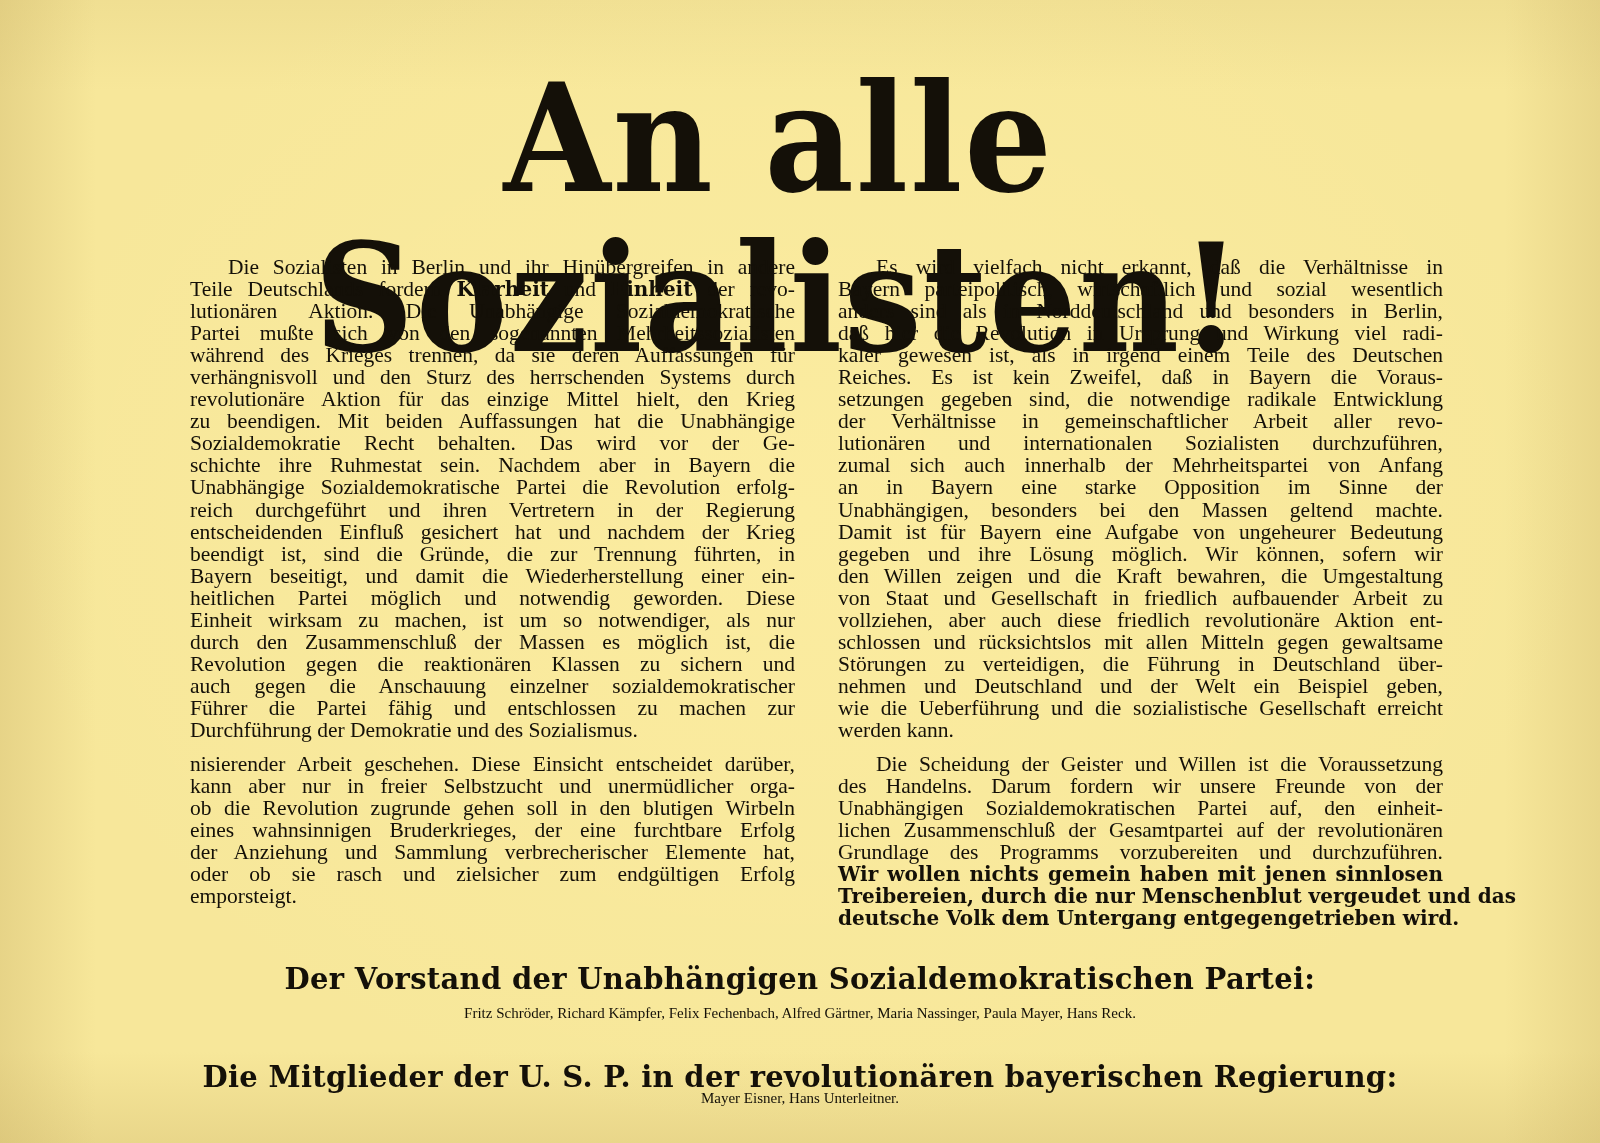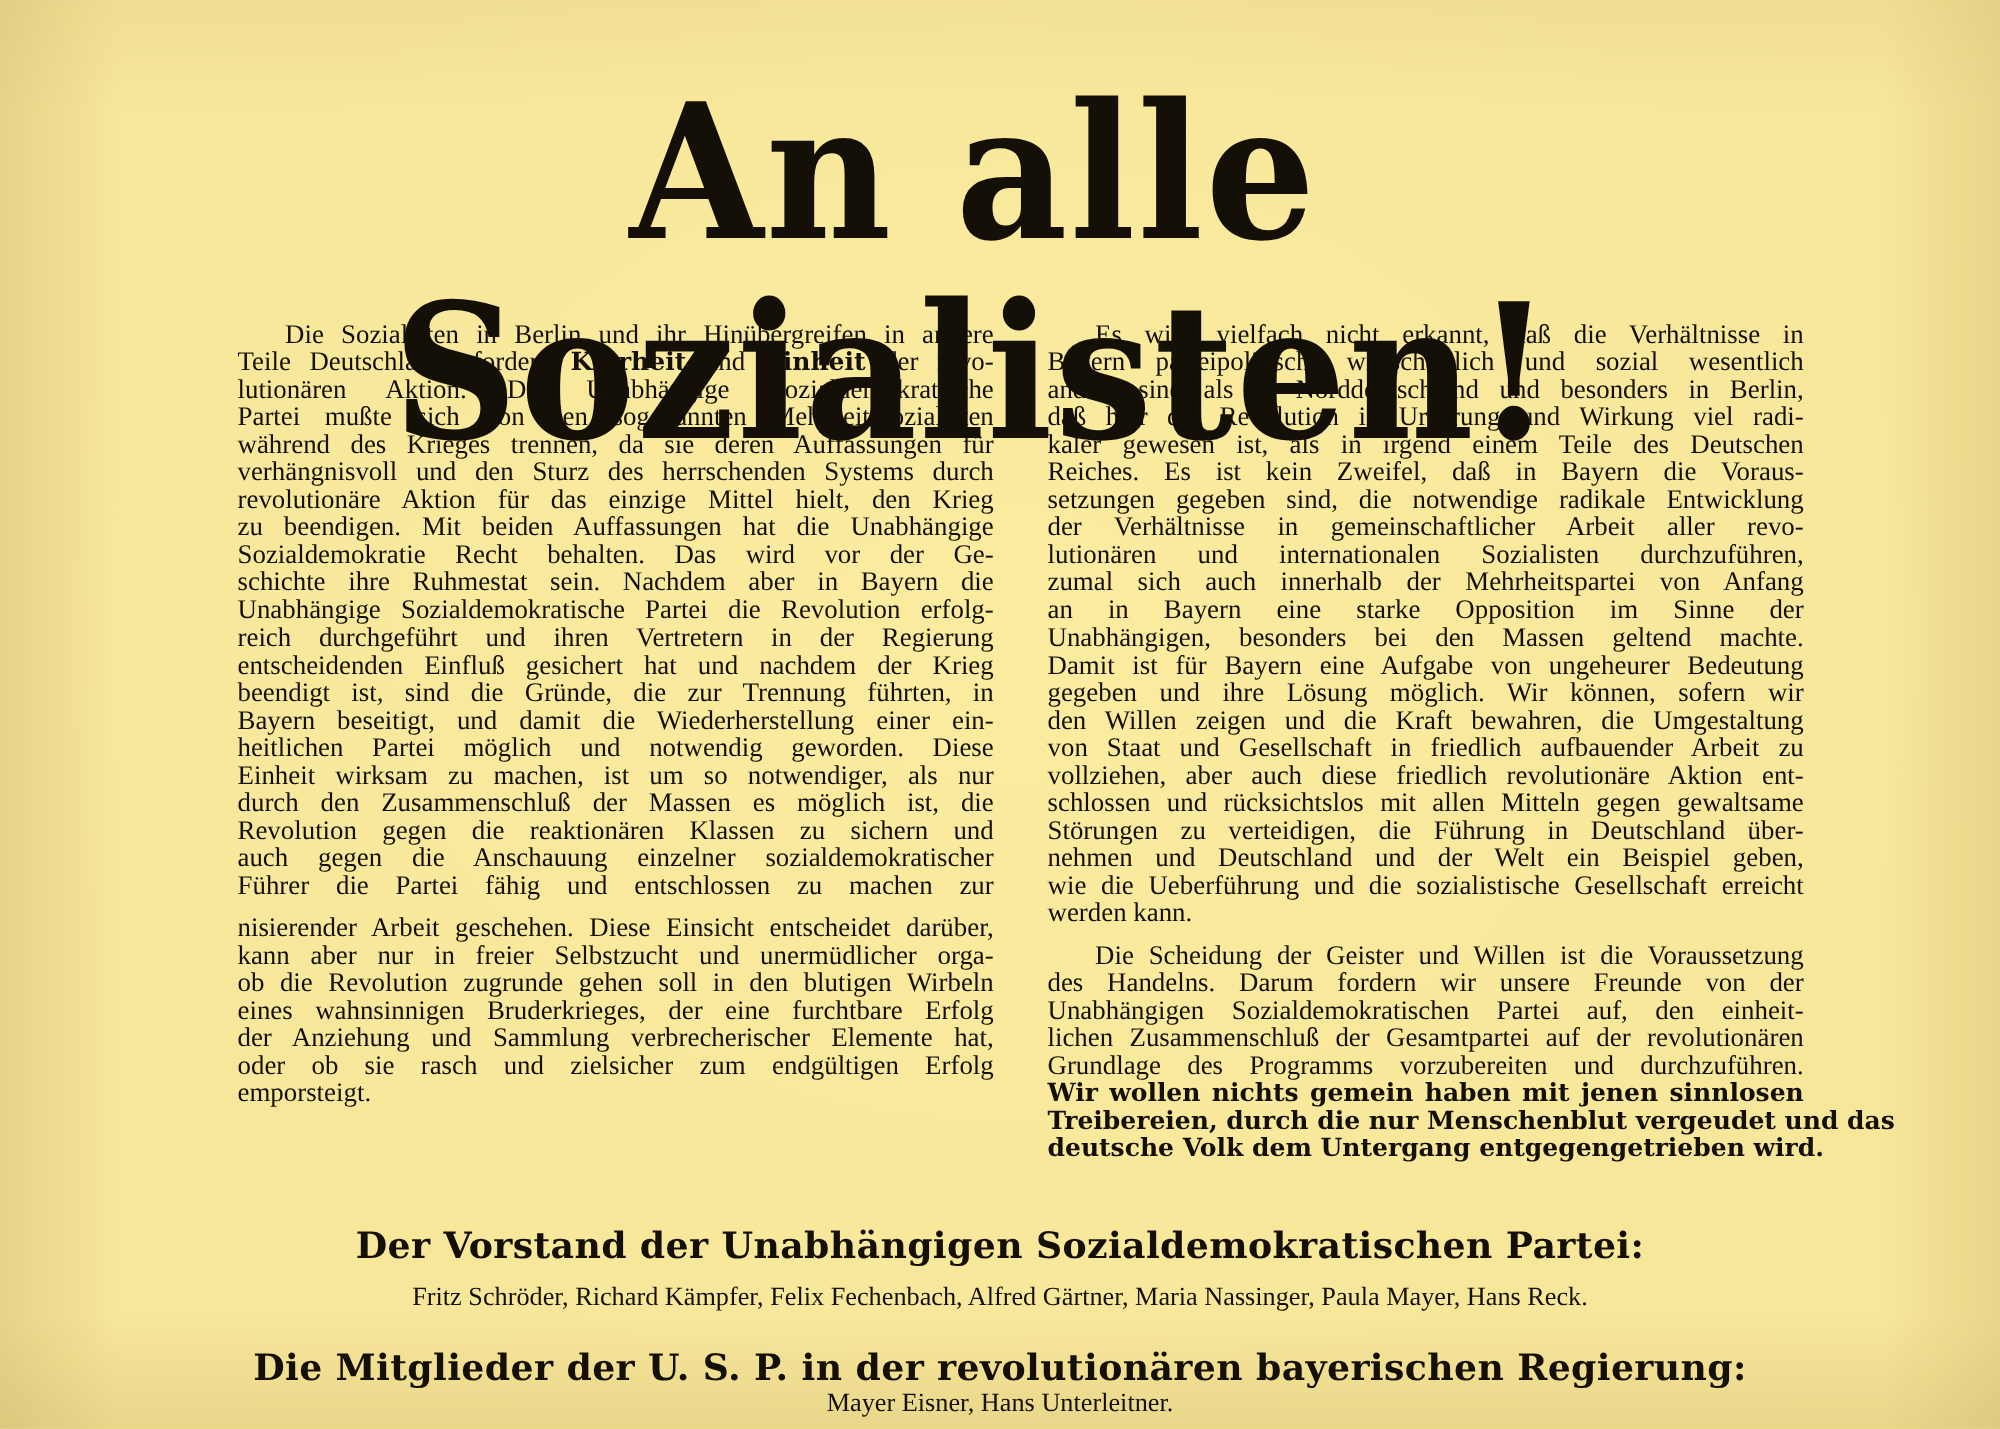--- a/index.html
+++ b/index.html
@@ -36,25 +36,25 @@
   .col.left { left: 190px; }
   .col.right { left: 838px; }
   .para { margin: 0 0 12px 0; }
   .line { display: block; white-space: nowrap; text-align: justify; text-align-last: justify; }
   .line.first { text-indent: 38px; }
   .line.last { text-align-last: left; }
   .bold { font-weight: bold; font-family: "DejaVu Serif", serif; font-size: 20px; }
   .sig-heading {
     position: absolute; left: 0; width: 1600px; text-align: center;
     font-family: "DejaVu Serif", serif; font-weight: bold;
-    font-size: 29px; letter-spacing: 0.3px; margin-top: 17px;
+    font-size: 29px; letter-spacing: 0.3px;
   }
   .sig-names {
     position: absolute; left: 0; width: 1600px; text-align: center;
-    font-family: "Liberation Serif", serif; font-size: 21px; margin-top: 20px;
+    font-family: "Liberation Serif", serif; font-size: 15px;
   }
   .h1 { top: 962px; }
   .n1 { top: 1005px; }
   .h2 { top: 1060px; }
   .n2 { top: 1090px; }
 </style>
 </head>
 <body>
 
 <div class="poster">
@@ -76,20 +76,21 @@
         <span class="line">reich durchgeführt und ihren Vertretern in der Regierung</span>
         <span class="line">entscheidenden Einfluß gesichert hat und nachdem der Krieg</span>
         <span class="line">beendigt ist, sind die Gründe, die zur Trennung führten, in</span>
         <span class="line">Bayern beseitigt, und damit die Wiederherstellung einer ein-</span>
         <span class="line">heitlichen Partei möglich und notwendig geworden.  Diese</span>
         <span class="line">Einheit wirksam zu machen, ist um so notwendiger, als nur</span>
         <span class="line">durch den Zusammenschluß der Massen es möglich ist, die</span>
         <span class="line">Revolution gegen die reaktionären Klassen zu sichern und</span>
         <span class="line">auch gegen die Anschauung einzelner sozialdemokratischer</span>
         <span class="line">Führer die Partei fähig und entschlossen zu machen zur</span>
+        <span class="line last">Durchführung der Demokratie und des Sozialismus.</span>
       </div>
     <div class="para">
         <span class="line">nisierender Arbeit geschehen.  Diese Einsicht entscheidet darüber,</span>
         <span class="line">kann aber nur in freier Selbstzucht und unermüdlicher orga-</span>
         <span class="line">ob die Revolution zugrunde gehen soll in den blutigen Wirbeln</span>
         <span class="line">eines wahnsinnigen Bruderkrieges, der eine furchtbare Erfolg</span>
         <span class="line">der Anziehung und Sammlung verbrecherischer Elemente hat,</span>
         <span class="line">oder ob sie rasch und zielsicher zum endgültigen Erfolg</span>
         <span class="line last">emporsteigt.</span>
       </div>

